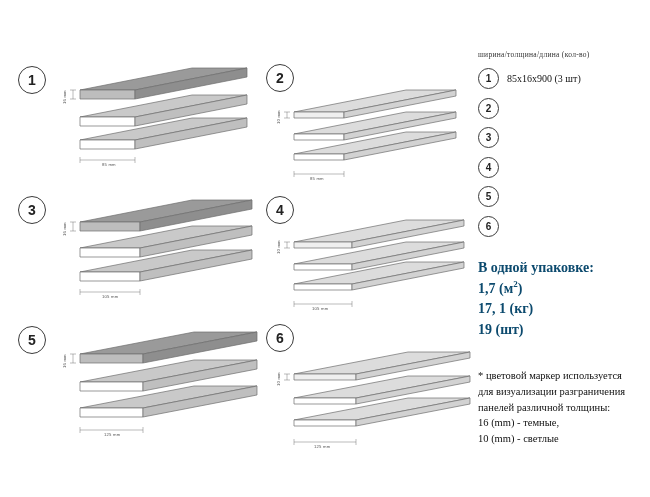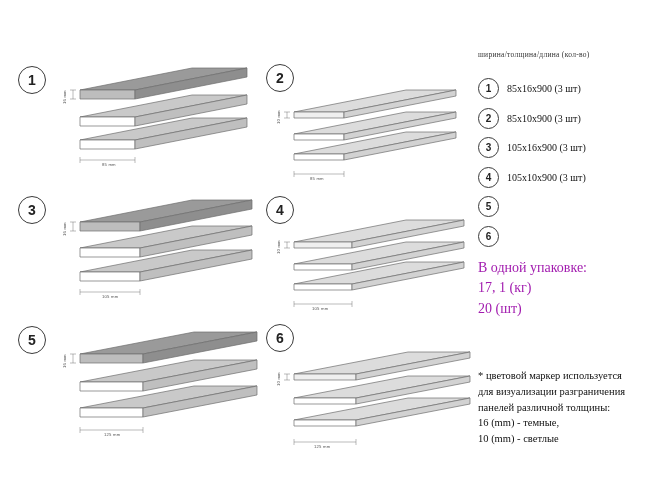--- a/index.html
+++ b/index.html
@@ -33,35 +33,35 @@
     color:#555;
     letter-spacing:.2px;
     white-space:nowrap;
   }
   .dimtxt.vert{transform:rotate(-90deg);transform-origin:left top;}
 
   
   .legend{position:absolute;left:478px;top:50px;width:165px;}
   .legend-head{
     font-size:7.5px;color:#333;letter-spacing:.3px;
-    margin-bottom:19px;white-space:nowrap;
+    margin-bottom:9px;white-space:nowrap;
   }
   .legend-row{display:flex;align-items:center;margin-bottom:8.5px;}
   .legend-badge{
     width:19px;height:19px;border-radius:50%;
     border:1.2px solid #3b3b3b;background:#fff;
     display:flex;align-items:center;justify-content:center;
     font-family:"Liberation Sans", sans-serif;
     font-size:10px;font-weight:bold;color:#222;
     flex:0 0 auto;margin-right:8px;
   }
   .legend-text{font-size:10px;color:#111;white-space:nowrap;}
 
   .pack{position:absolute;left:478px;top:258px;width:170px;}
-  .pack-line{font-size:14px;color:#a21caf;line-height:1.45;white-space:nowrap;}
+  .pack-line{font-size:14px;color:#0c4a6e;line-height:1.45;white-space:nowrap;font-weight:bold;}
   .pack-line sup{font-size:9px;vertical-align:super;}
 
   .note{position:absolute;left:478px;top:368px;width:175px;}
   .note-line{font-size:10.5px;color:#111;line-height:1.5;white-space:nowrap;}
 
   
 </style>
 </head>
 <body>
 
@@ -247,46 +247,47 @@
 
   <div class="legend">
     <div class="legend-head">ширина/толщина/длина (кол-во)</div>
 
     <div class="legend-row">
       <div class="legend-badge">1</div>
       <div class="legend-text">85х16х900 (3 шт)</div>
     </div>
     <div class="legend-row">
       <div class="legend-badge">2</div>
-      <div class="legend-text">85х10х900 (3 шт)</div>
     </div>
     <div class="legend-row">
       <div class="legend-badge">3</div>
-      <div class="legend-text">105х16х900 (3 шт)</div>
     </div>
     <div class="legend-row">
       <div class="legend-badge">4</div>
-      <div class="legend-text">105х10х900 (3 шт)</div>
     </div>
     <div class="legend-row">
       <div class="legend-badge">5</div>
     </div>
     <div class="legend-row">
       <div class="legend-badge">6</div>
     </div>
   </div>
 
   <div class="pack">
     <div class="pack-line">В одной упаковке:</div>
     <div class="pack-line">
+      <span>1,7</span>
+      <span>(м</span><sup>2</sup><span>)</span>
+    </div>
+    <div class="pack-line">
       <span>17, 1</span>
       <span>(кг)</span>
     </div>
     <div class="pack-line">
-      <span>20</span>
+      <span>19</span>
       <span>(шт)</span>
     </div>
   </div>
 
   <div class="note">
     <div class="note-line">* цветовой маркер используется</div>
     <div class="note-line">для визуализации разграничения</div>
     <div class="note-line">панелей различной толщины:</div>
     <div class="note-line">16 (mm) - темные,</div>
     <div class="note-line">10 (mm) - светлые</div>

